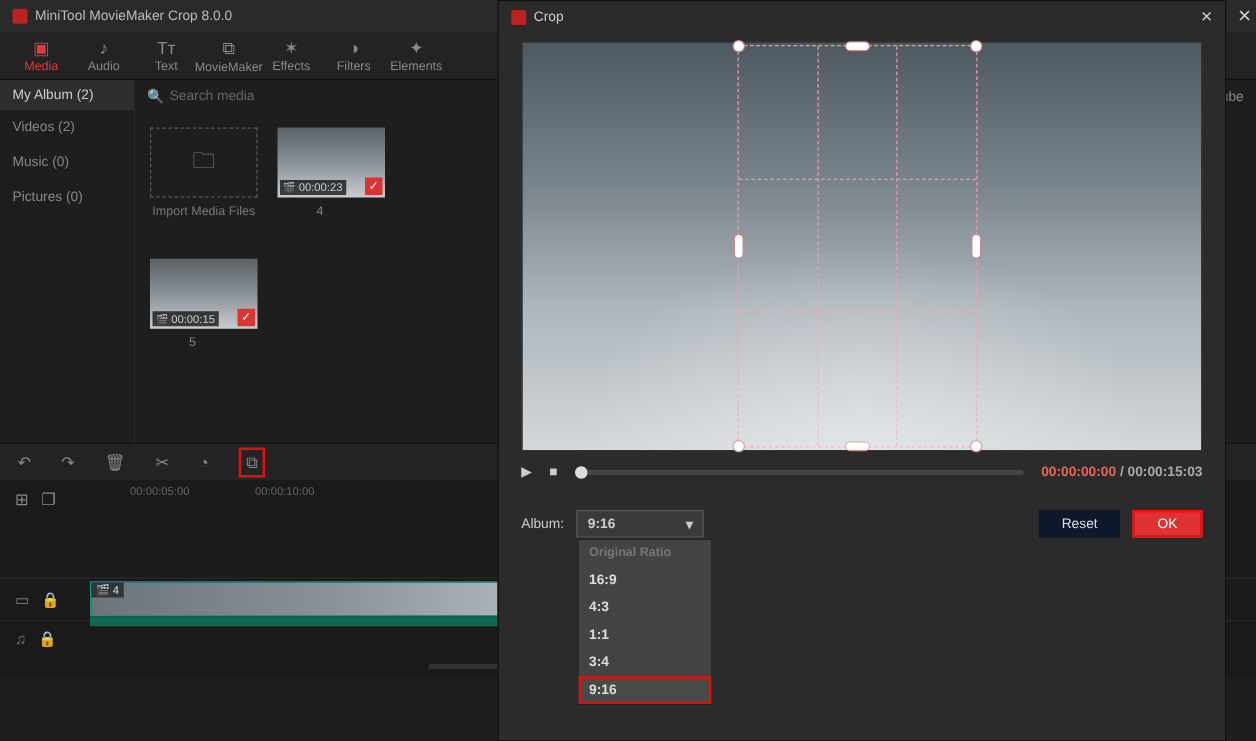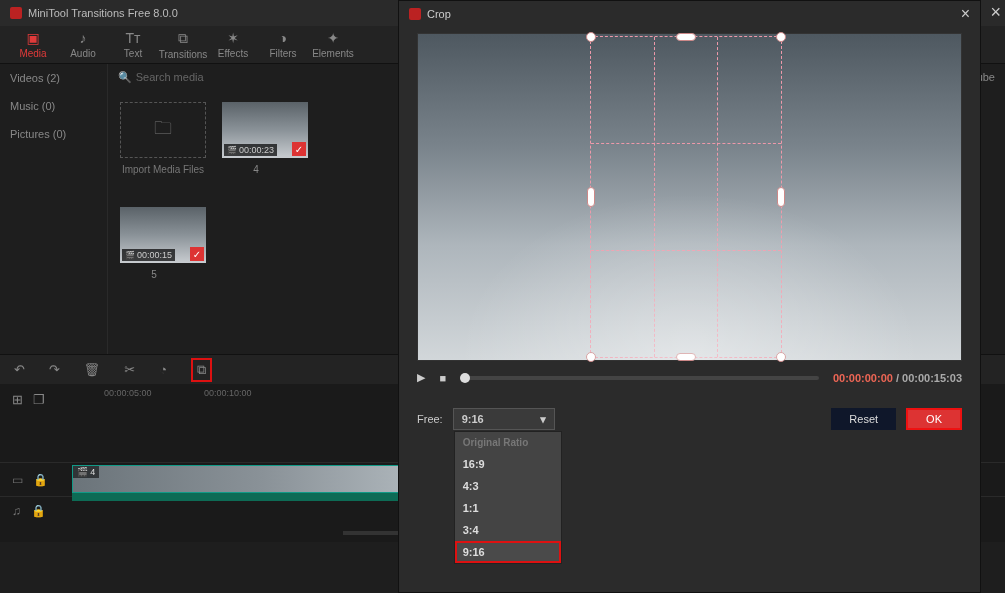--- a/index.html
+++ b/index.html
@@ -96,56 +96,57 @@
 .dd-item.faded { color: #777; font-size: 10px; }
 
 .win-x { position: absolute; right: 4px; top: 2px; color: #ccc; font-size: 18px; cursor: pointer; }
 </style>
 </head>
 <body>
 
 <div class="main-window">
   <div class="titlebar">
     <div class="titlebar-ico"></div>
-    <div class="titlebar-txt">MiniTool Transitions Free 8.0.0</div>
+    <div class="titlebar-txt">MiniTool MovieMaker Crop 8.0.0</div>
   </div>
 
   <div class="topnav">
     <div class="topnav-item active">
         <span class="ic">▣</span>
         <span>Media</span>
       </div>
     <div class="topnav-item">
         <span class="ic">♪</span>
         <span>Audio</span>
       </div>
     <div class="topnav-item">
         <span class="ic">Tᴛ</span>
         <span>Text</span>
       </div>
     <div class="topnav-item">
         <span class="ic">⧉</span>
-        <span>Transitions</span>
+        <span>MovieMaker</span>
       </div>
     <div class="topnav-item">
         <span class="ic">✶</span>
         <span>Effects</span>
       </div>
     <div class="topnav-item">
         <span class="ic">◑</span>
         <span>Filters</span>
       </div>
     <div class="topnav-item">
         <span class="ic">✦</span>
         <span>Elements</span>
       </div>
   </div>
 
   <div class="panel">
     <div class="sidebar">
+      <div class="album-hdr">My Album (2)</div>
       <div class="side-item">Videos (2)</div>
       <div class="side-item">Music (0)</div>
       <div class="side-item">Pictures (0)</div>
     </div>
     <div style="flex:1; background:#1e1e1e;">
       <div class="media-top">
         <div class="search">
             <span>🔍</span>
             <span>Search media</span>
           </div>
@@ -254,21 +255,21 @@
     <span class="pl-ic">■</span>
     <div class="seek">
         <div class="seek-dot"></div>
       </div>
     <div class="timecode">
       <span class="tc-cur">00:00:00:00</span><span class="tc-tot"> / <span>00:00:15:03</span></span>
     </div>
   </div>
 
   <div class="opts">
-    <span class="opts-lab">Free:</span>
+    <span class="opts-lab">Album:</span>
     <div class="select">
       <span>9:16</span>
       <span>▾</span>
       <div class="dropdown">
         <div class="dd-item faded">Original Ratio</div>
         <div class="dd-item">16:9</div>
         <div class="dd-item">4:3</div>
         <div class="dd-item">1:1</div>
         <div class="dd-item">3:4</div>
         <div class="dd-item sel">9:16</div>

